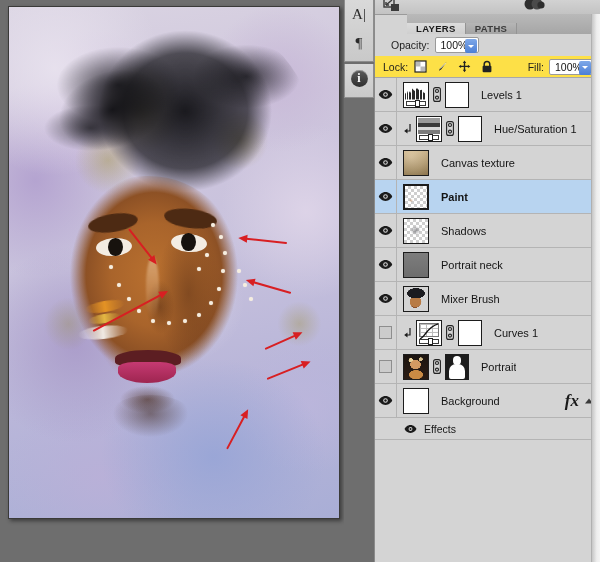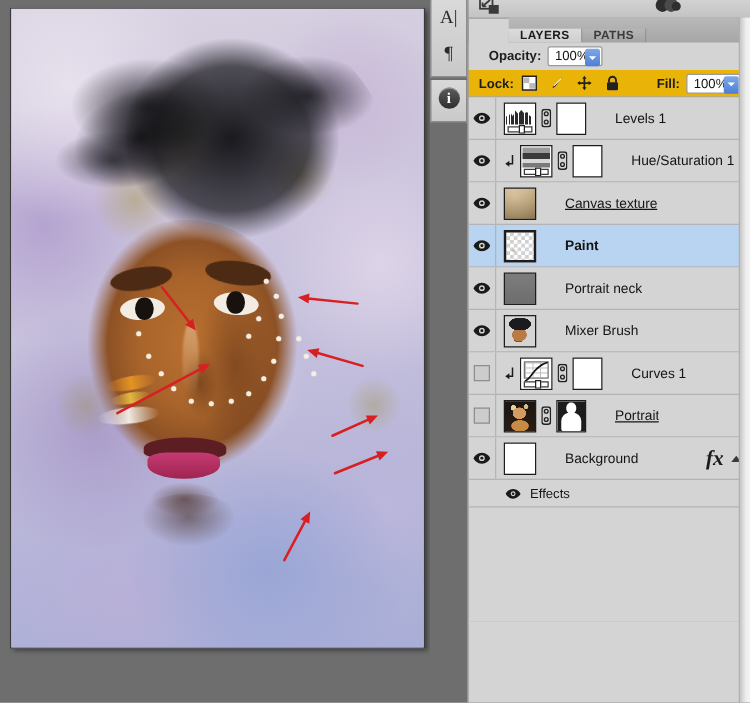--- a/index.html
+++ b/index.html
@@ -225,41 +225,41 @@
   }
   .stepper{
     position:absolute;right:1px;top:1px;width:14px;height:15px;border-radius:2px;
     background:linear-gradient(180deg,#7ea8e8,#4c7fd6);
     display:flex;flex-direction:column;align-items:center;justify-content:center;gap:2px;
   }
   .stepper i{display:block;width:0;height:0;border-left:3px solid transparent;border-right:3px solid transparent;}
   .stepper i.up{border-bottom:3.5px solid #fff;}
   .stepper i.dn{border-top:3.5px solid #fff;}
 
-  .lbl{font-size:10.5px;color:#1d1d1d;font-weight:bold;}
+  .lbl{font-size:10.5px;color:#1d1d1d;}
   .numfield{
     position:relative;width:44px;height:16px;
     background:#fff;border:1px solid #9a9a9a;border-radius:2px;
     display:flex;align-items:center;padding-left:5px;box-sizing:border-box;
     font-size:10.5px;color:#131313;
   }
   .numfield .caret{
     position:absolute;right:1px;top:1px;width:12px;height:14px;border-radius:2px;
     background:linear-gradient(180deg,#7ea8e8,#4c7fd6);
     display:flex;align-items:center;justify-content:center;
   }
   .numfield .caret i{
     display:block;width:0;height:0;border-left:3px solid transparent;
     border-right:3px solid transparent;border-top:3.5px solid #fff;
   }
 
   .lock-row{
     position:absolute;left:0;top:56px;width:226px;height:22px;
     display:flex;align-items:center;padding:0 8px;box-sizing:border-box;
-    background:#eab308;border-bottom:1px solid #a8a8a8;
+    background:#fde047;border-bottom:1px solid #a8a8a8;
   }
   .lock-icons{display:flex;align-items:center;gap:9px;margin-left:6px;}
   .li{width:13px;height:13px;display:flex;align-items:center;justify-content:center;color:#222;}
 
   .layer-list{
     position:absolute;left:0;top:78px;width:226px;height:419px;
     background:#d4d4d4;overflow:hidden;
     border-bottom:1px solid #a0a0a0;
   }
   .row{
@@ -284,24 +284,24 @@
   .checker{
     background-image:
       linear-gradient(45deg,#cfcfcf 25%,transparent 25%,transparent 75%,#cfcfcf 75%),
       linear-gradient(45deg,#cfcfcf 25%,transparent 25%,transparent 75%,#cfcfcf 75%);
     background-size:6px 6px;background-position:0 0,3px 3px;background-color:#fff;
   }
   .mask-thumb{width:24px;height:26px;border:1px solid #1d1d1d;background:#fff;box-sizing:border-box;flex:none;}
   .link-icon{width:8px;height:14px;display:flex;align-items:center;justify-content:center;flex:none;color:#222;}
   .clip-arrow{width:9px;display:flex;align-items:flex-end;justify-content:center;color:#1b1b1b;font-size:11px;flex:none;}
   .lname{
-    margin-left:23px;font-size:11px;color:#141414;white-space:nowrap;overflow:hidden;
+    margin-left:12px;font-size:11px;color:#141414;white-space:nowrap;overflow:hidden;
   }
   .lname.bold{font-weight:bold;}
-  .lname.underline{text-decoration:underline;}
+  .lname.underline{}
   .fx-badge{
     position:absolute;right:22px;top:50%;transform:translateY(-50%);
     font-family:"Liberation Serif","DejaVu Serif",serif;
     font-style:italic;font-weight:bold;font-size:17px;color:#1a1a1a;
   }
   .disclose{
     position:absolute;right:8px;top:50%;transform:translateY(-50%);
     width:0;height:0;border-left:4px solid transparent;border-right:4px solid transparent;
     border-bottom:5px solid #3a3a3a;
   }
@@ -664,20 +664,33 @@
         </div>
         <div class="row">
           <div class="eye-cell">
             <svg class="eye" viewBox="0 0 16 12">
               <path d="M8 1.2C4.2 1.2 1.4 4.2 0.7 6c0.7 1.8 3.5 4.8 7.3 4.8S14.6 7.8 15.3 6C14.6 4.2 11.8 1.2 8 1.2z" fill="#1a1a1a"></path>
               <ellipse cx="8" cy="6" rx="2.5" ry="2.5" fill="#d4d4d4"></ellipse>
               <circle cx="8" cy="6" r="1.3" fill="#1a1a1a"></circle>
             </svg>
           </div>
           <div class="thumbs">
+            <span class="thumb checker shadow-thumb"></span>
+          </div>
+          <span class="lname">Shadows</span>
+        </div>
+        <div class="row">
+          <div class="eye-cell">
+            <svg class="eye" viewBox="0 0 16 12">
+              <path d="M8 1.2C4.2 1.2 1.4 4.2 0.7 6c0.7 1.8 3.5 4.8 7.3 4.8S14.6 7.8 15.3 6C14.6 4.2 11.8 1.2 8 1.2z" fill="#1a1a1a"></path>
+              <ellipse cx="8" cy="6" rx="2.5" ry="2.5" fill="#d4d4d4"></ellipse>
+              <circle cx="8" cy="6" r="1.3" fill="#1a1a1a"></circle>
+            </svg>
+          </div>
+          <div class="thumbs">
             <span class="thumb grey-thumb"></span>
           </div>
           <span class="lname">Portrait neck</span>
         </div>
         <div class="row">
           <div class="eye-cell">
             <svg class="eye" viewBox="0 0 16 12">
               <path d="M8 1.2C4.2 1.2 1.4 4.2 0.7 6c0.7 1.8 3.5 4.8 7.3 4.8S14.6 7.8 15.3 6C14.6 4.2 11.8 1.2 8 1.2z" fill="#1a1a1a"></path>
               <ellipse cx="8" cy="6" rx="2.5" ry="2.5" fill="#d4d4d4"></ellipse>
               <circle cx="8" cy="6" r="1.3" fill="#1a1a1a"></circle>

